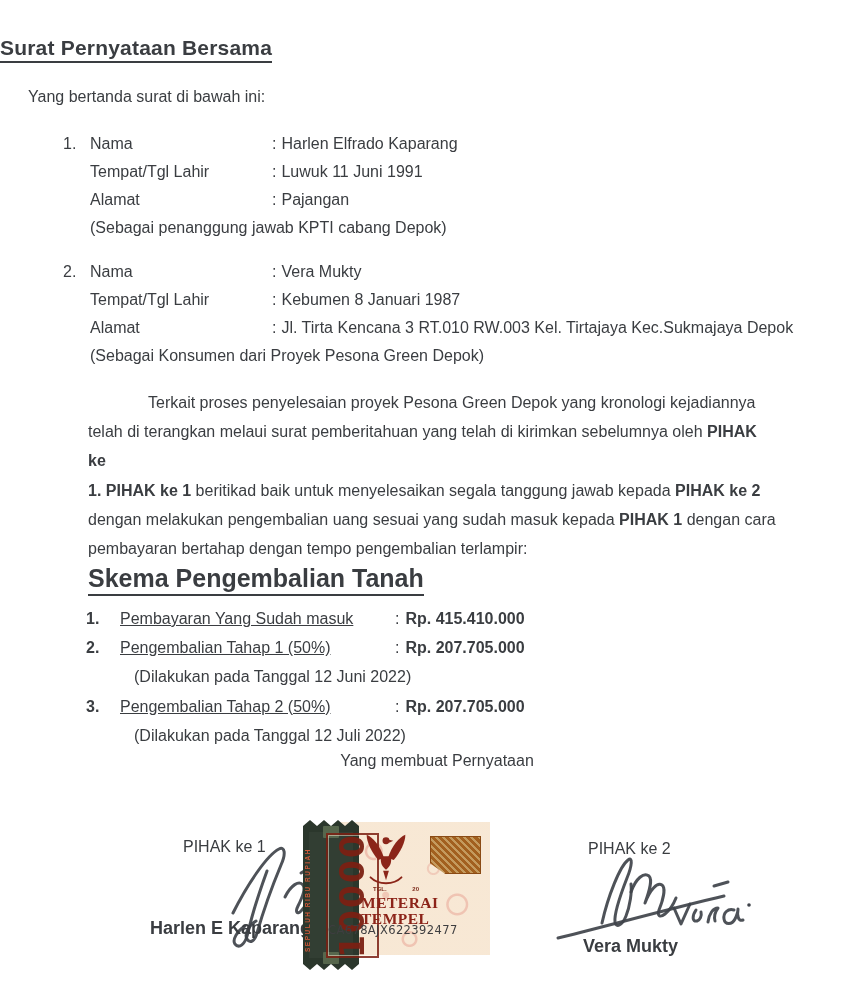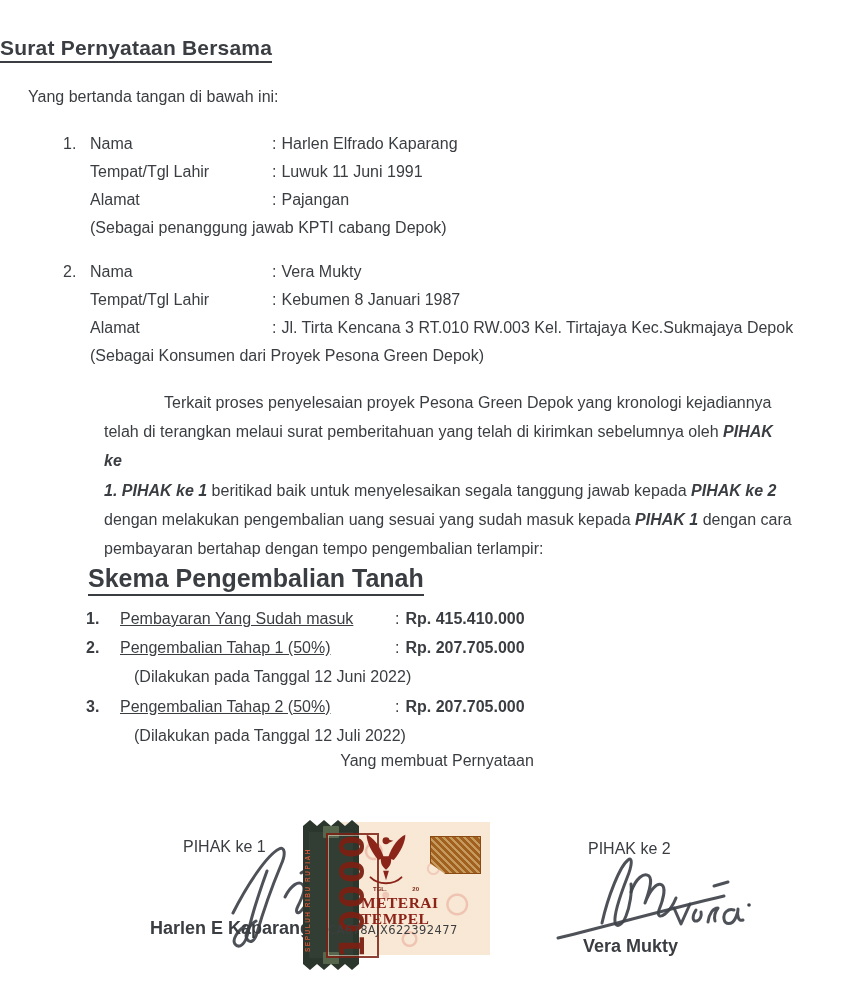--- a/index.html
+++ b/index.html
@@ -16,23 +16,23 @@
   
   .party{position:absolute;left:63px;}
   #party1{top:130px;} #party2{top:258px;}
   .prow{display:flex;height:28px;line-height:28px;}
   .pnum{width:27px;flex:none;}
   .plabel{width:182px;flex:none;}
   .pcolon{margin-right:5px;}
   .prole{margin-left:27px;height:28px;line-height:28px;}
 
   
-  .statement{position:absolute;left:88px;top:388px;line-height:29.2px;white-space:nowrap;margin-left:16px;}
+  .statement{position:absolute;left:88px;top:388px;line-height:29.2px;white-space:nowrap;}
   .statement .ind{padding-left:60px;}
-  b{font-weight:700;font-style:italic;}
+  b{font-weight:700;}
 
   
   .schema-heading{position:absolute;left:88px;top:564px;}
   .schema-heading span{display:inline-block;font-size:25px;font-weight:bold;
         border-bottom:2.5px solid #3a3d41;padding-bottom:1px;}
   .schema{position:absolute;left:86px;top:604px;line-height:29.2px;}
   .srow{display:flex;}
   .snum{width:34px;flex:none;font-weight:bold;}
   .slabel{width:275px;flex:none;text-decoration:underline;}
   .scolon{margin-right:6px;}
@@ -85,21 +85,21 @@
 </style>
 </head>
 <body>
 
 <div class="page">
 
   <div class="title-wrap">
     <span>Surat Pernyataan Bersama</span>
   </div>
 
-  <div class="intro">Yang bertanda tangan di bawah ini:</div>
+  <div class="intro">Yang bertanda surat di bawah ini:</div>
 
   <div class="party" id="party1">
     <div class="prow">
       <span class="pnum">1.</span>
       <span class="plabel">Nama</span>
       <span class="pcolon">:</span>
       <span>Harlen Elfrado Kaparang</span>
     </div>
     <div class="prow">
       <span class="pnum"></span>

